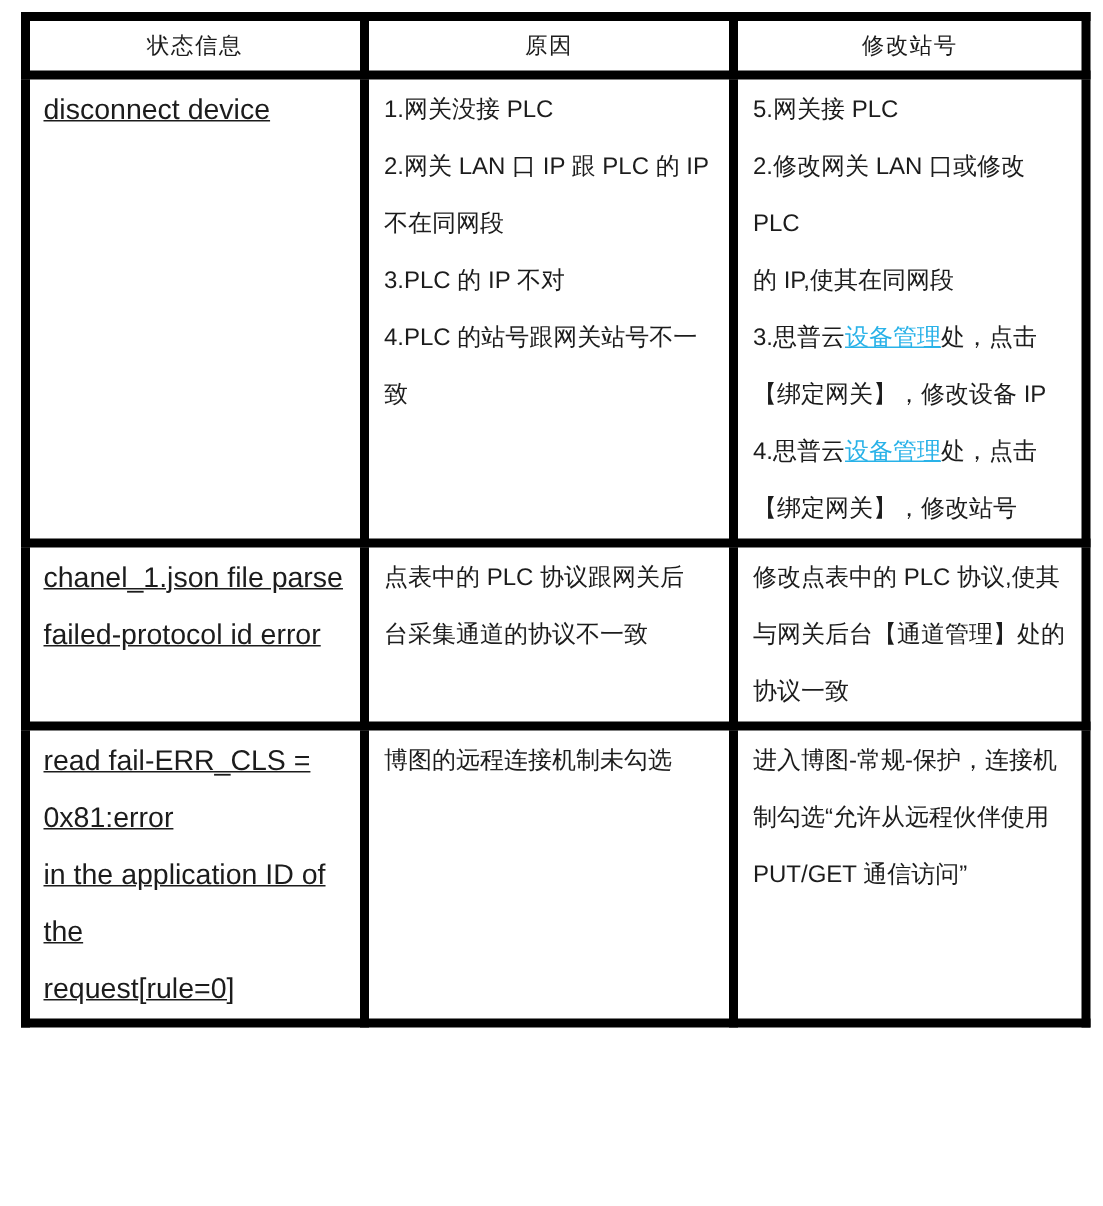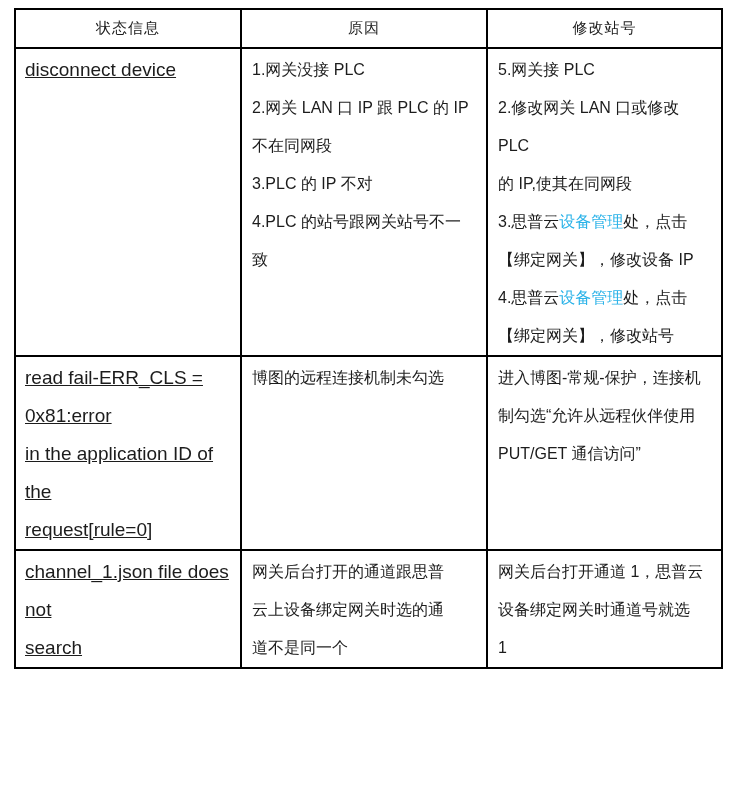--- a/index.html
+++ b/index.html
@@ -15,21 +15,21 @@
     left: 14px; top: 8px;
   }
   table.doc-table {
     border-collapse: collapse;
     table-layout: fixed;
     width: 707px;
     border: 2px solid #8a8a8a;
   }
   table.doc-table th,
   table.doc-table td {
-    border: 2px solid #000000;
+    border: 6px solid #000000;
     vertical-align: top;
     text-align: left;
     overflow-wrap: break-word;
   }
   table.doc-table th {
     height: 39px;
     vertical-align: middle;
     text-align: center;
     font-weight: normal;
     font-size: 15px;
@@ -39,21 +39,21 @@
     white-space: pre-line;
     line-height: 38px;
     padding: 2px 10px 0 10px;
     font-size: 16px;
   }
   td.status-col {
     font-size: 19px;
     padding-left: 9px;
     text-decoration: underline;
   }
-  .accent { color: var(--accent, #29b2e8); }
+  .accent { color: var(--accent, #29b2e8); text-decoration: underline; }
   
   tr.r0 td { height: 269px; }
   tr.r1 td { height: 120px; }
   tr.r2 td { height: 119px; }
   tr.r3 td { height: 118px; }
   tr.r4 td { height: 117px; }
 </style>
 </head>
 <body>
 
@@ -81,34 +81,33 @@
 4.PLC 的站号跟网关站号不一
 致</td>
         <td class="cell"><span>5.网关接 PLC
 2.修改网关 LAN 口或修改 PLC
 的 IP,使其在同网段
 3.思普云</span><span class="accent">设备管理</span><span>处，点击
 【绑定网关】，修改设备 IP
 4.思普云</span><span class="accent">设备管理</span><span>处，点击
 【绑定网关】，修改站号</span></td>
       </tr>
+      <tr class="r1">
+        <td class="cell status-col">chanel_1.json file parse
+failed-protocol id error</td>
+        <td class="cell">点表中的 PLC 协议跟网关后
+台采集通道的协议不一致</td>
+        <td class="cell">修改点表中的 PLC 协议,使其
+与网关后台【通道管理】处的
+协议一致</td>
+      </tr>
       <tr class="r2">
         <td class="cell status-col">read fail-ERR_CLS = 0x81:error
 in the application ID of the
 request[rule=0]</td>
         <td class="cell">博图的远程连接机制未勾选</td>
         <td class="cell">进入博图-常规-保护，连接机
 制勾选“允许从远程伙伴使用
 PUT/GET 通信访问”</td>
       </tr>
-      <tr class="r3">
-        <td class="cell status-col">channel_1.json file does not
-search</td>
-        <td class="cell">网关后台打开的通道跟思普
-云上设备绑定网关时选的通
-道不是同一个</td>
-        <td class="cell">网关后台打开通道 1，思普云
-设备绑定网关时通道号就选
-1</td>
-      </tr>
     </tbody>
   </table>
 </div>
 
 </body></html>

